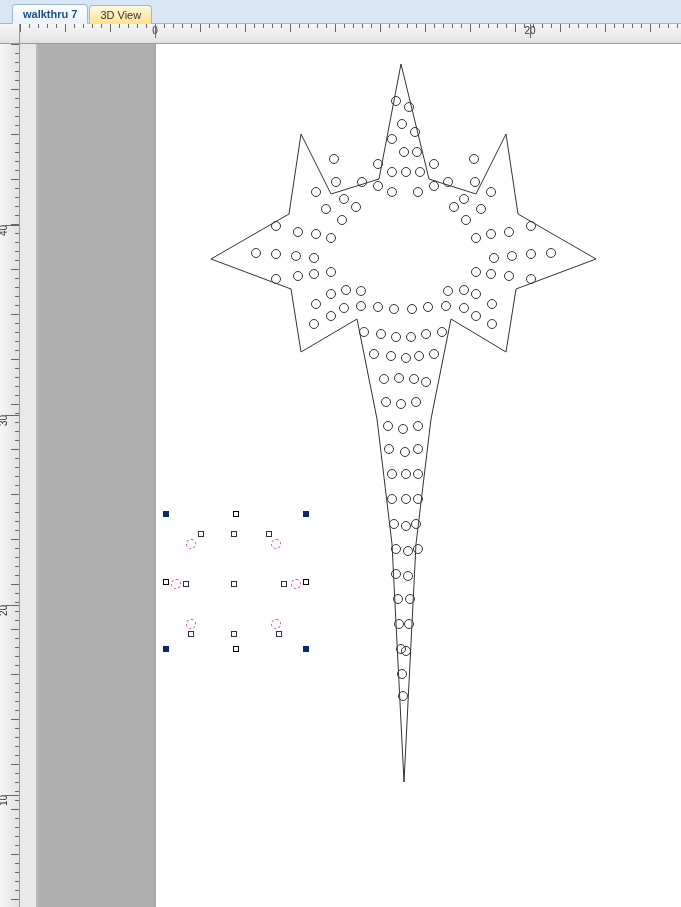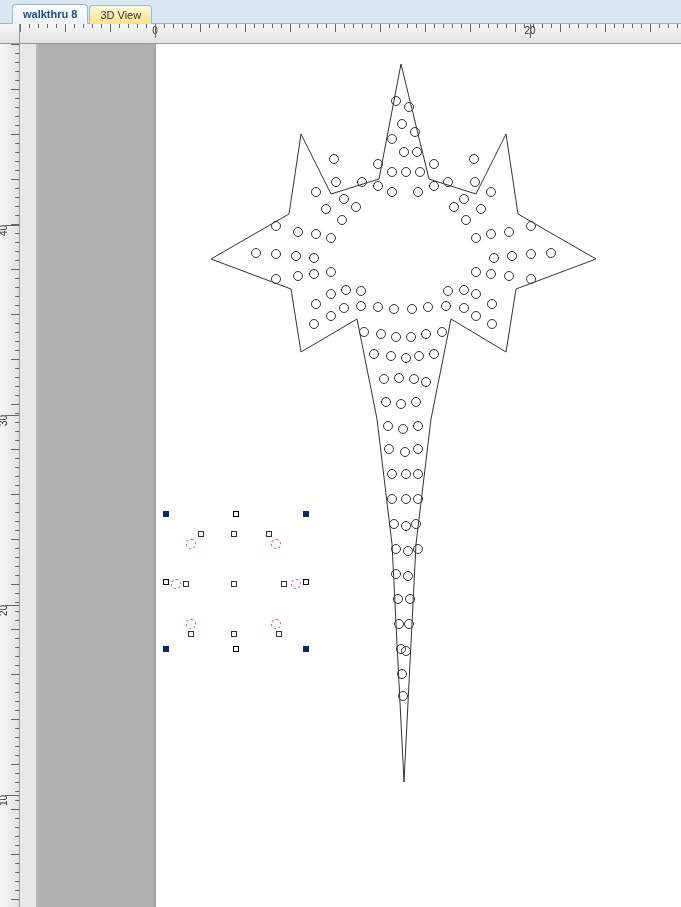--- a/index.html
+++ b/index.html
@@ -150,21 +150,21 @@
     border: 1px dashed #e040c0;
     border-radius: 50%;
     transform: translate(-50%,-50%);
     background: transparent;
   }
 </style>
 </head>
 <body>
 
 <div class="tabs-area">
-  <div class="tab active">walkthru 8</div>
+  <div class="tab active">walkthru 7</div>
   <div class="tab">3D View</div>
 </div>
 
 <div class="ruler-corner"></div>
 
 <div class="ruler-h">
   <div id="hruler-content">
       <div class="tick" style="left: 0px; height: 8px; bottom: 0px;"></div>
       <div class="tick" style="left: 9px; height: 4px; bottom: 0px;"></div>
       <div class="tick" style="left: 18px; height: 4px; bottom: 0px;"></div>

